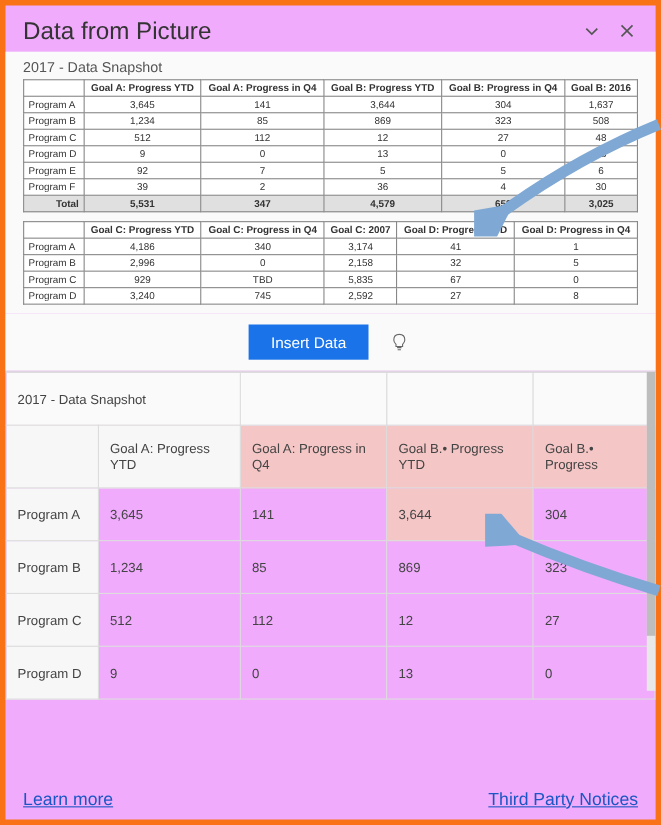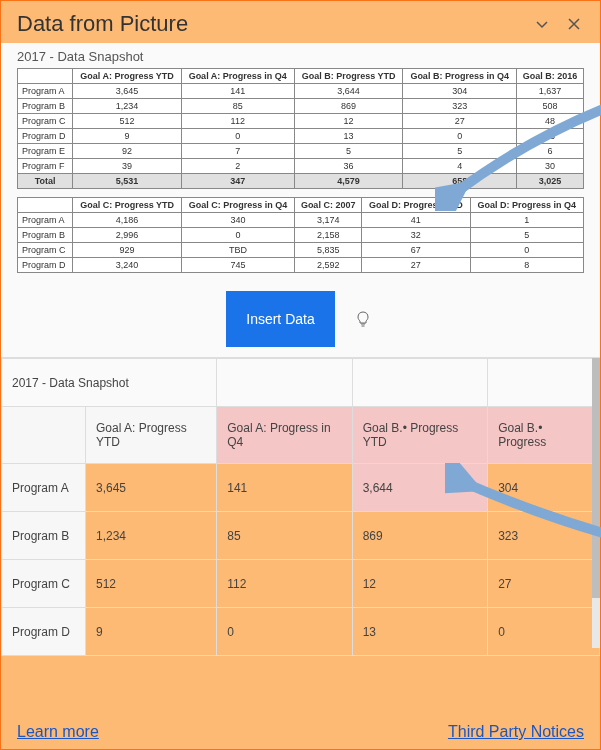--- a/index.html
+++ b/index.html
@@ -4,24 +4,24 @@
 <style>
 * { box-sizing: border-box; margin: 0; padding: 0; }
 body {
   font-family: "Segoe UI", Arial, sans-serif;
   background: #f0f0f0;
   width: 601px;
   height: 750px;
   overflow: hidden;
 }
 .panel {
-  background: #fdba74;
+  background: #f0abfc;
   width: 601px;
   height: 750px;
-  border: 1px solid #f97316;
+  border: 5px solid #f97316;
   display: flex;
   flex-direction: column;
   position: relative;
 }
 .titlebar {
   display: flex;
   align-items: center;
   padding: 10px 16px 6px 16px;
 }
 .titlebar h1 {
@@ -59,35 +59,35 @@
 }
 .snap-table th, .snap-table td {
   border: 1px solid #888;
   padding: 2px 4px;
   text-align: center;
   white-space: nowrap;
 }
 .snap-table th { background: #fff; font-weight: 700; }
 .snap-table td.label { text-align: left; background: #fff; font-weight: 400; }
 .snap-table tr.total td { background: #e0e0e0; font-weight: 700; }
-.snap-table tr.total td.label { text-align: center; }
+.snap-table tr.total td.label { text-align: right; }
 
 .action-bar {
   display: flex;
   justify-content: center;
   align-items: center;
   gap: 16px;
   padding: 10px 0;
   background: #fafafa;
 }
 .btn {
   background: #1a73e8;
   color: #fff;
   border: none;
-  padding: 20px 20px;
+  padding: 8px 20px;
   font-size: 14px;
   cursor: pointer;
 }
 .lightbulb {
   width: 24px; height: 24px;
   display: flex; align-items: center; justify-content: center;
   color: #666;
   cursor: pointer;
 }
 

